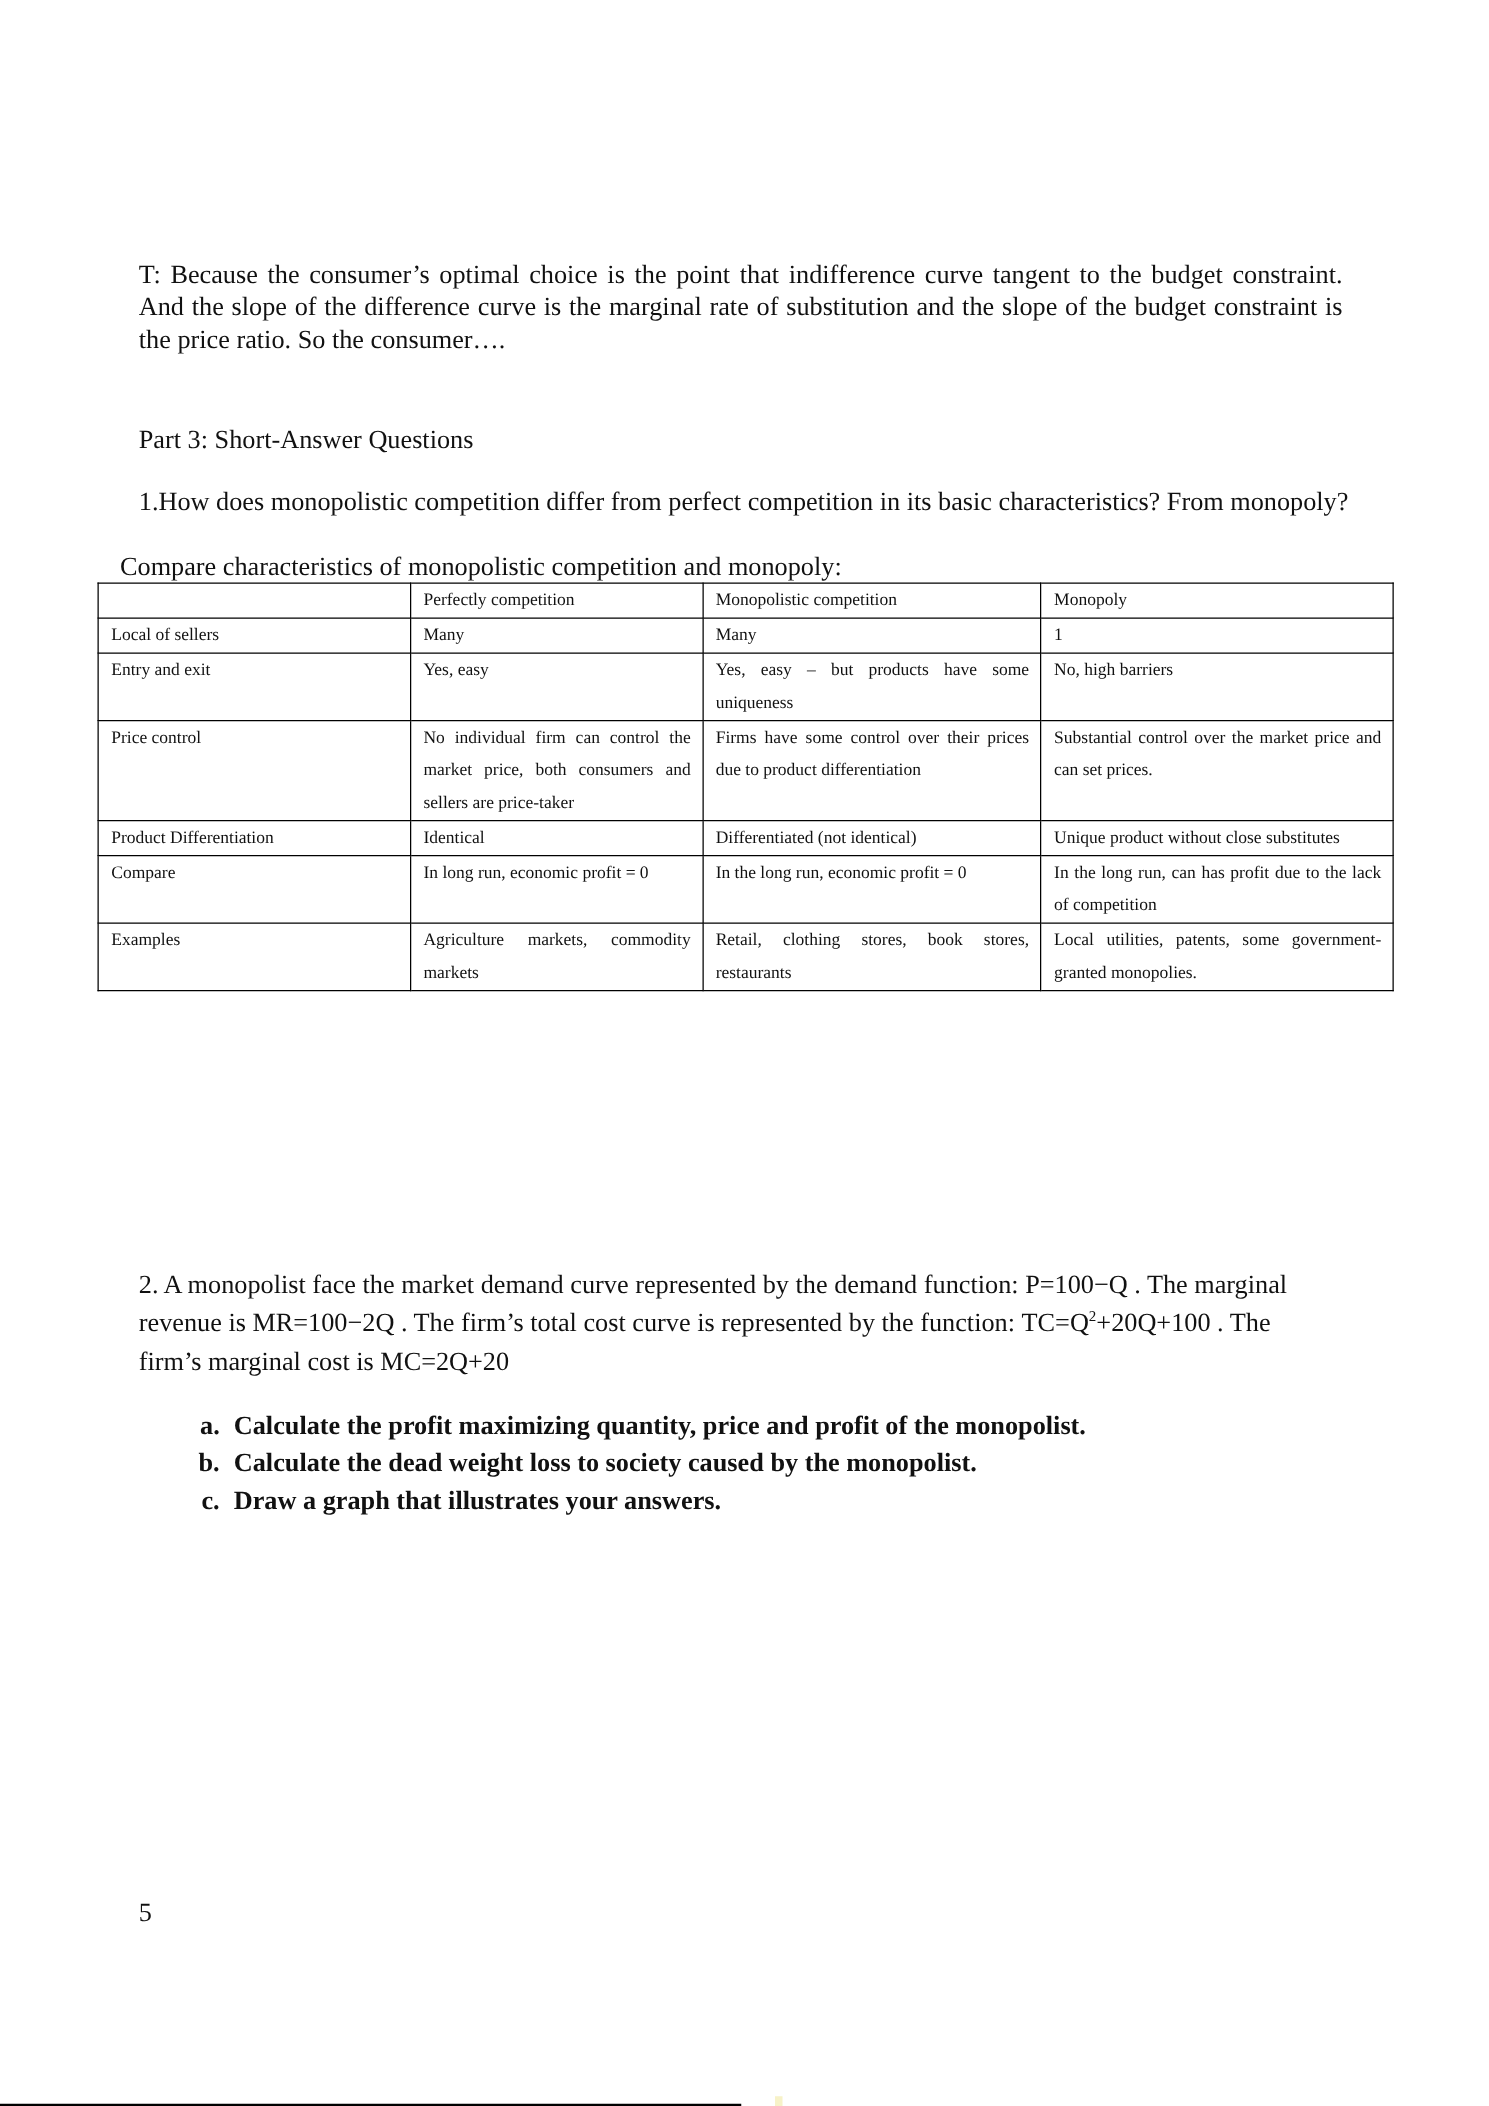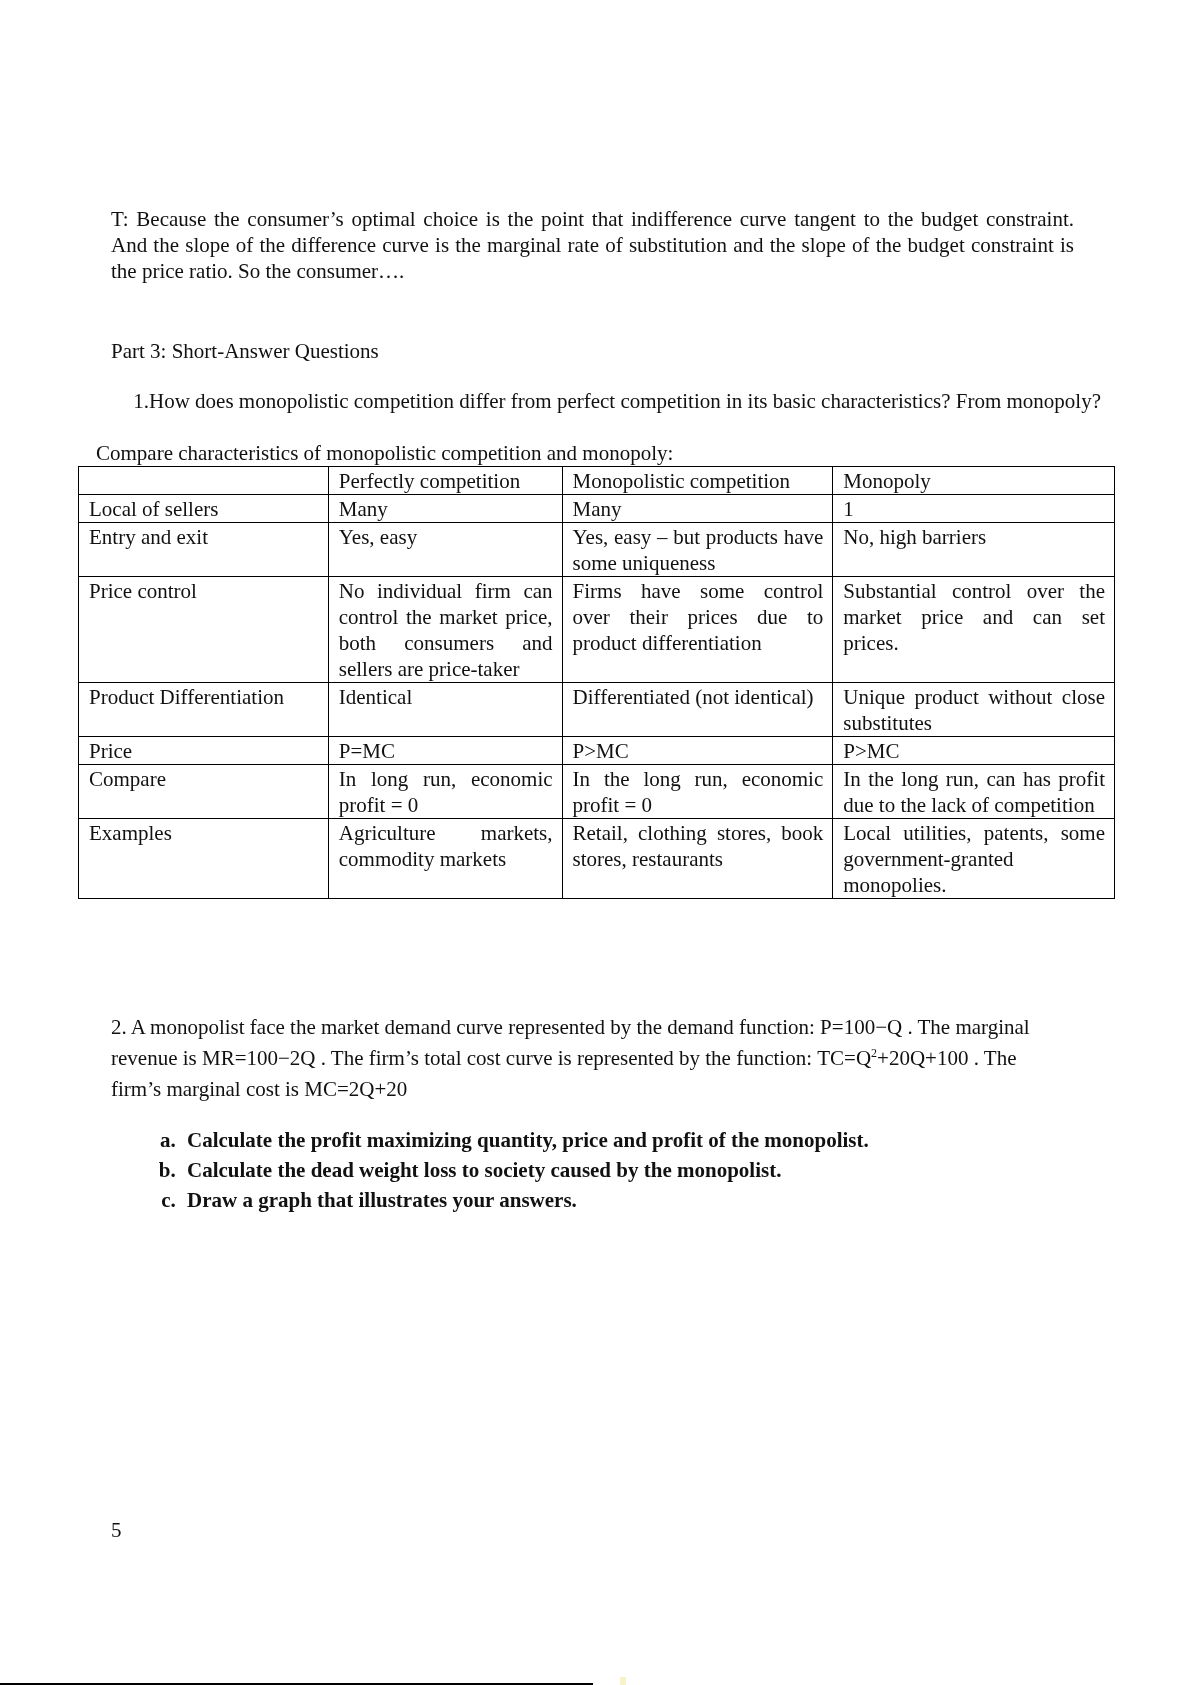--- a/index.html
+++ b/index.html
@@ -3,24 +3,24 @@
 <meta charset="utf-8">
 <style>
   html, body { margin: 0; padding: 0; background: #ffffff; }
   body { width: 1191px; height: 1685px; position: relative; overflow: hidden;
          font-family: "Liberation Serif", "DejaVu Serif", serif; color: #111; font-size: 21px; }
   .abs { position: absolute; }
   p { margin: 0; }
   .justify { text-align: justify; text-align-last: left; font-family: Liberation Serif, serif; }
   #answer-t { left: 111px; top: 206px; width: 963px; line-height: 26px; }
   #part3 { left: 111px; top: 339px; }
-  #q1 { left: 111px; top: 389px; width: 990px; line-height: 25px; text-align: right; }
+  #q1 { left: 111px; top: 389px; width: 990px; line-height: 25px; }
   #compare { left: 96px; top: 441px; }
   table.cmp { position: absolute; left: 78px; top: 466px; width: 1037px; border-collapse: collapse;
-              font-size: 21px; line-height: 26px; }
+              font-size: 14px; line-height: 26px; }
   table.cmp td { border: 1px solid #000; vertical-align: top; padding: 1px 9px 0 10px; }
   table.cmp td.j { text-align: justify; text-align-last: left; margin-left: 40px; }
   col.c0 { width: 250px; } col.c1 { width: 234px; } col.c2 { width: 271px; } col.c3 { width: 282px; }
   #q2 { left: 111px; top: 1012px; width: 960px; line-height: 31px; }
   .math { font-family: "Liberation Serif", serif; }
   sup { font-size: 12px; line-height: 0; }
   ol.sub { position: absolute; left: 143px; top: 1125px; margin: 0; padding: 0 0 0 38px;
            list-style: lower-alpha; line-height: 30px; font-weight: bold; }
   ol.sub li { padding-left: 6px; }
   #page-num { left: 111px; top: 1518px; }
@@ -70,26 +70,20 @@
     <td class="j">Firms have some control over their prices due to product differentiation</td>
     <td class="j">Substantial control over the market price and can set prices.</td>
   </tr>
   <tr>
     <td>Product Differentiation</td>
     <td>Identical</td>
     <td>Differentiated (not identical)</td>
     <td class="j">Unique product without close substitutes</td>
   </tr>
   <tr>
-    <td>Price</td>
-    <td>P=MC</td>
-    <td>P&gt;MC</td>
-    <td>P&gt;MC</td>
-  </tr>
-  <tr>
     <td>Compare</td>
     <td class="j">In long run, economic profit = 0</td>
     <td class="j">In the long run, economic profit = 0</td>
     <td class="j">In the long run, can has profit due to the lack of competition</td>
   </tr>
   <tr>
     <td>Examples</td>
     <td class="j">Agriculture markets, commodity markets</td>
     <td class="j">Retail, clothing stores, book stores, restaurants</td>
     <td class="j">Local utilities, patents, some government-granted monopolies.</td>

